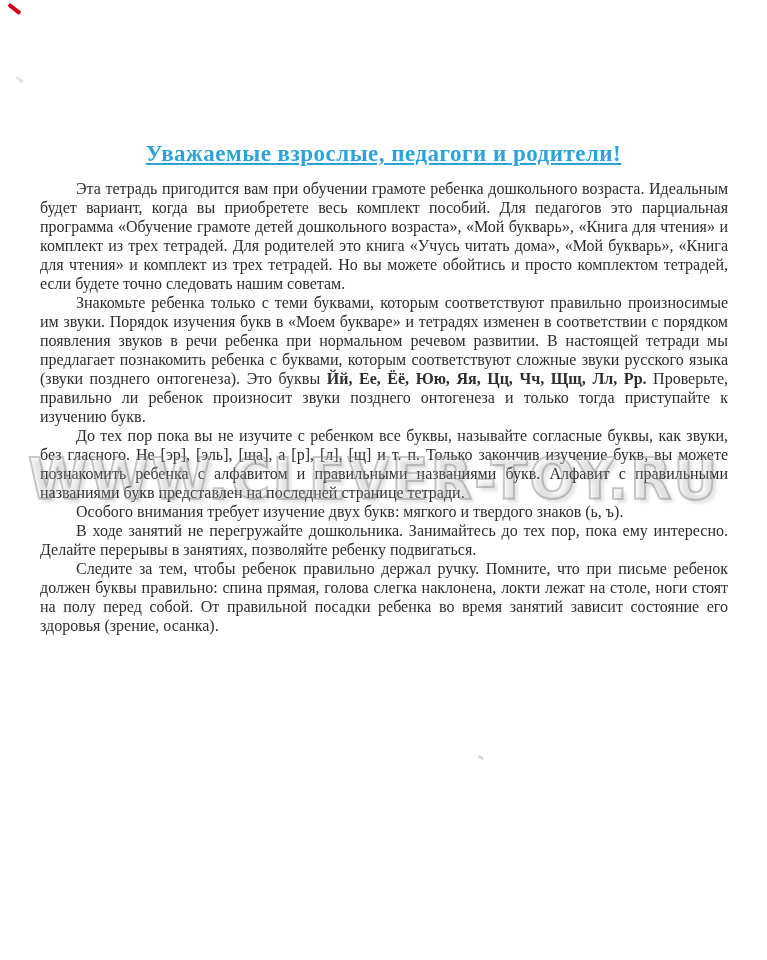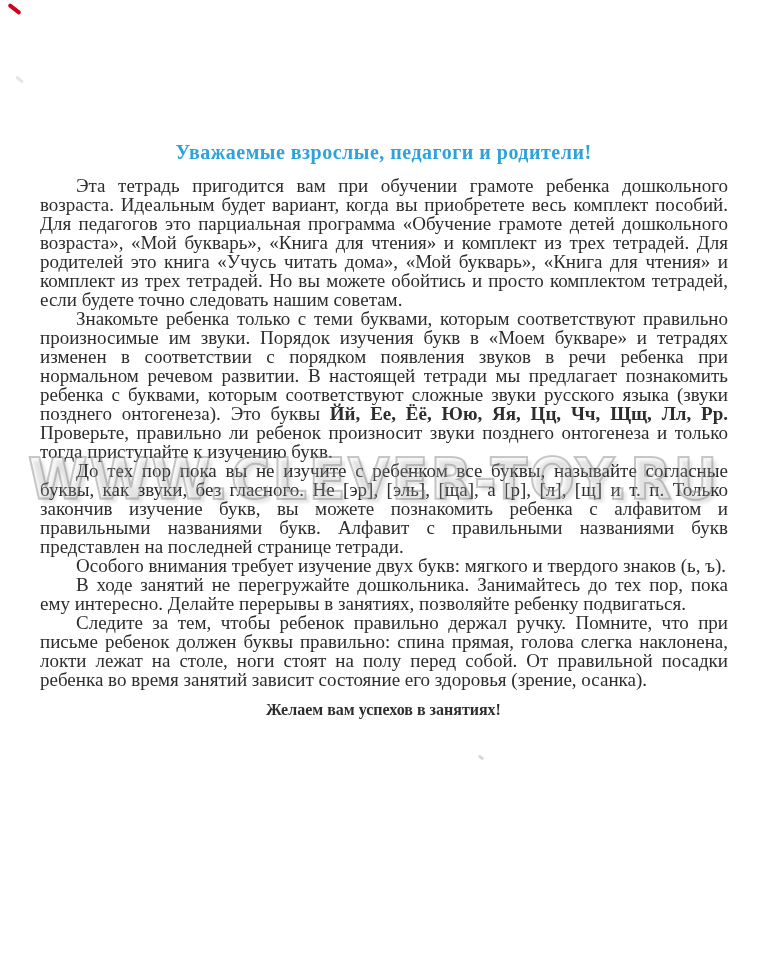--- a/index.html
+++ b/index.html
@@ -32,29 +32,30 @@
     position: absolute;
     background: #8a8a8a;
     border-radius: 2px;
   }
   .speck-1 { top: 78px; left: 15px; width: 9px; height: 3px; transform: rotate(40deg); opacity: 0.22; }
   .speck-2 { top: 756px; left: 478px; width: 6px; height: 3px; transform: rotate(35deg); opacity: 0.35; }
   .heading {
     margin: 0;
     padding-top: 141px;
     text-align: center;
-    font-size: 20px;
+    font-size: 23px;
     font-weight: bold;
     letter-spacing: 0.5px;
     color: var(--heading-color, #2ea3da);
+    text-decoration: underline;
   }
   .content {
     position: relative;
     margin: 12px 39px 0 40px;
-    font-size: 19px;
+    font-size: 16px;
     line-height: 19px;
     text-align: justify;
   }
   .content p.para {
     margin: 0;
     text-indent: 36px;
   }
   .content .bold {
     font-weight: bold;
   }
@@ -97,17 +98,16 @@
   <div class="content">
 
   <p class="para"><span>Эта тетрадь пригодится вам при обучении грамоте ребенка дошкольного возраста. Идеальным будет вариант, когда вы приобретете весь комплект пособий. Для педагогов это парциальная программа «Обучение грамоте детей дошкольного возраста», «Мой букварь», «Книга для чтения» и комплект из трех тетрадей. Для родителей это книга «Учусь читать дома», «Мой букварь», «Книга для чтения» и комплект из трех тетрадей. Но вы можете обойтись и просто комплектом тетрадей, если будете точно следовать нашим советам.</span></p>
       <p class="para"><span>Знакомьте ребенка только с теми буквами, которым соответствуют правильно произносимые им звуки. Порядок изучения букв в «Моем букваре» и тетрадях изменен в соответствии с порядком появления звуков в речи ребенка при нормальном речевом развитии. В настоящей тетради мы предлагает познакомить ребенка с буквами, которым соответствуют сложные звуки русского языка (звуки позднего онтогенеза). Это буквы </span><span class="bold">Йй, Ее, Ёё, Юю, Яя, Цц, Чч, Щщ, Лл, Рр.</span><span> Проверьте, правильно ли ребенок произносит звуки позднего онтогенеза и только тогда приступайте к изучению букв.</span></p>
       <p class="para"><span>До тех пор пока вы не изучите с ребенком все буквы, называйте согласные буквы, как звуки, без гласного. Не [эр], [эль], [ща], а [р], [л], [щ] и т. п. Только закончив изучение букв, вы можете познакомить ребенка с алфавитом и правильными названиями букв. Алфавит с правильными названиями букв представлен на последней странице тетради.</span></p>
       <p class="para"><span>Особого внимания требует изучение двух букв: мягкого и твердого знаков (ь, ъ).</span></p>
       <p class="para"><span>В ходе занятий не перегружайте дошкольника. Занимайтесь до тех пор, пока ему интересно. Делайте перерывы в занятиях, позволяйте ребенку подвигаться.</span></p>
       <p class="para"><span>Следите за тем, чтобы ребенок правильно держал ручку. Помните, что при письме ребенок должен буквы правильно: спина прямая, голова слегка наклонена, локти лежат на столе, ноги стоят на полу перед собой. От правильной посадки ребенка во время занятий зависит состояние его здоровья (зрение, осанка).</span></p>
     </div>
 
-  <p class="closing">Желаем вам успехов в занятиях!</p>
 
   <div class="watermark">WWW.CLEVER-TOY.RU</div>
 
 </div>
 
 </body></html>

